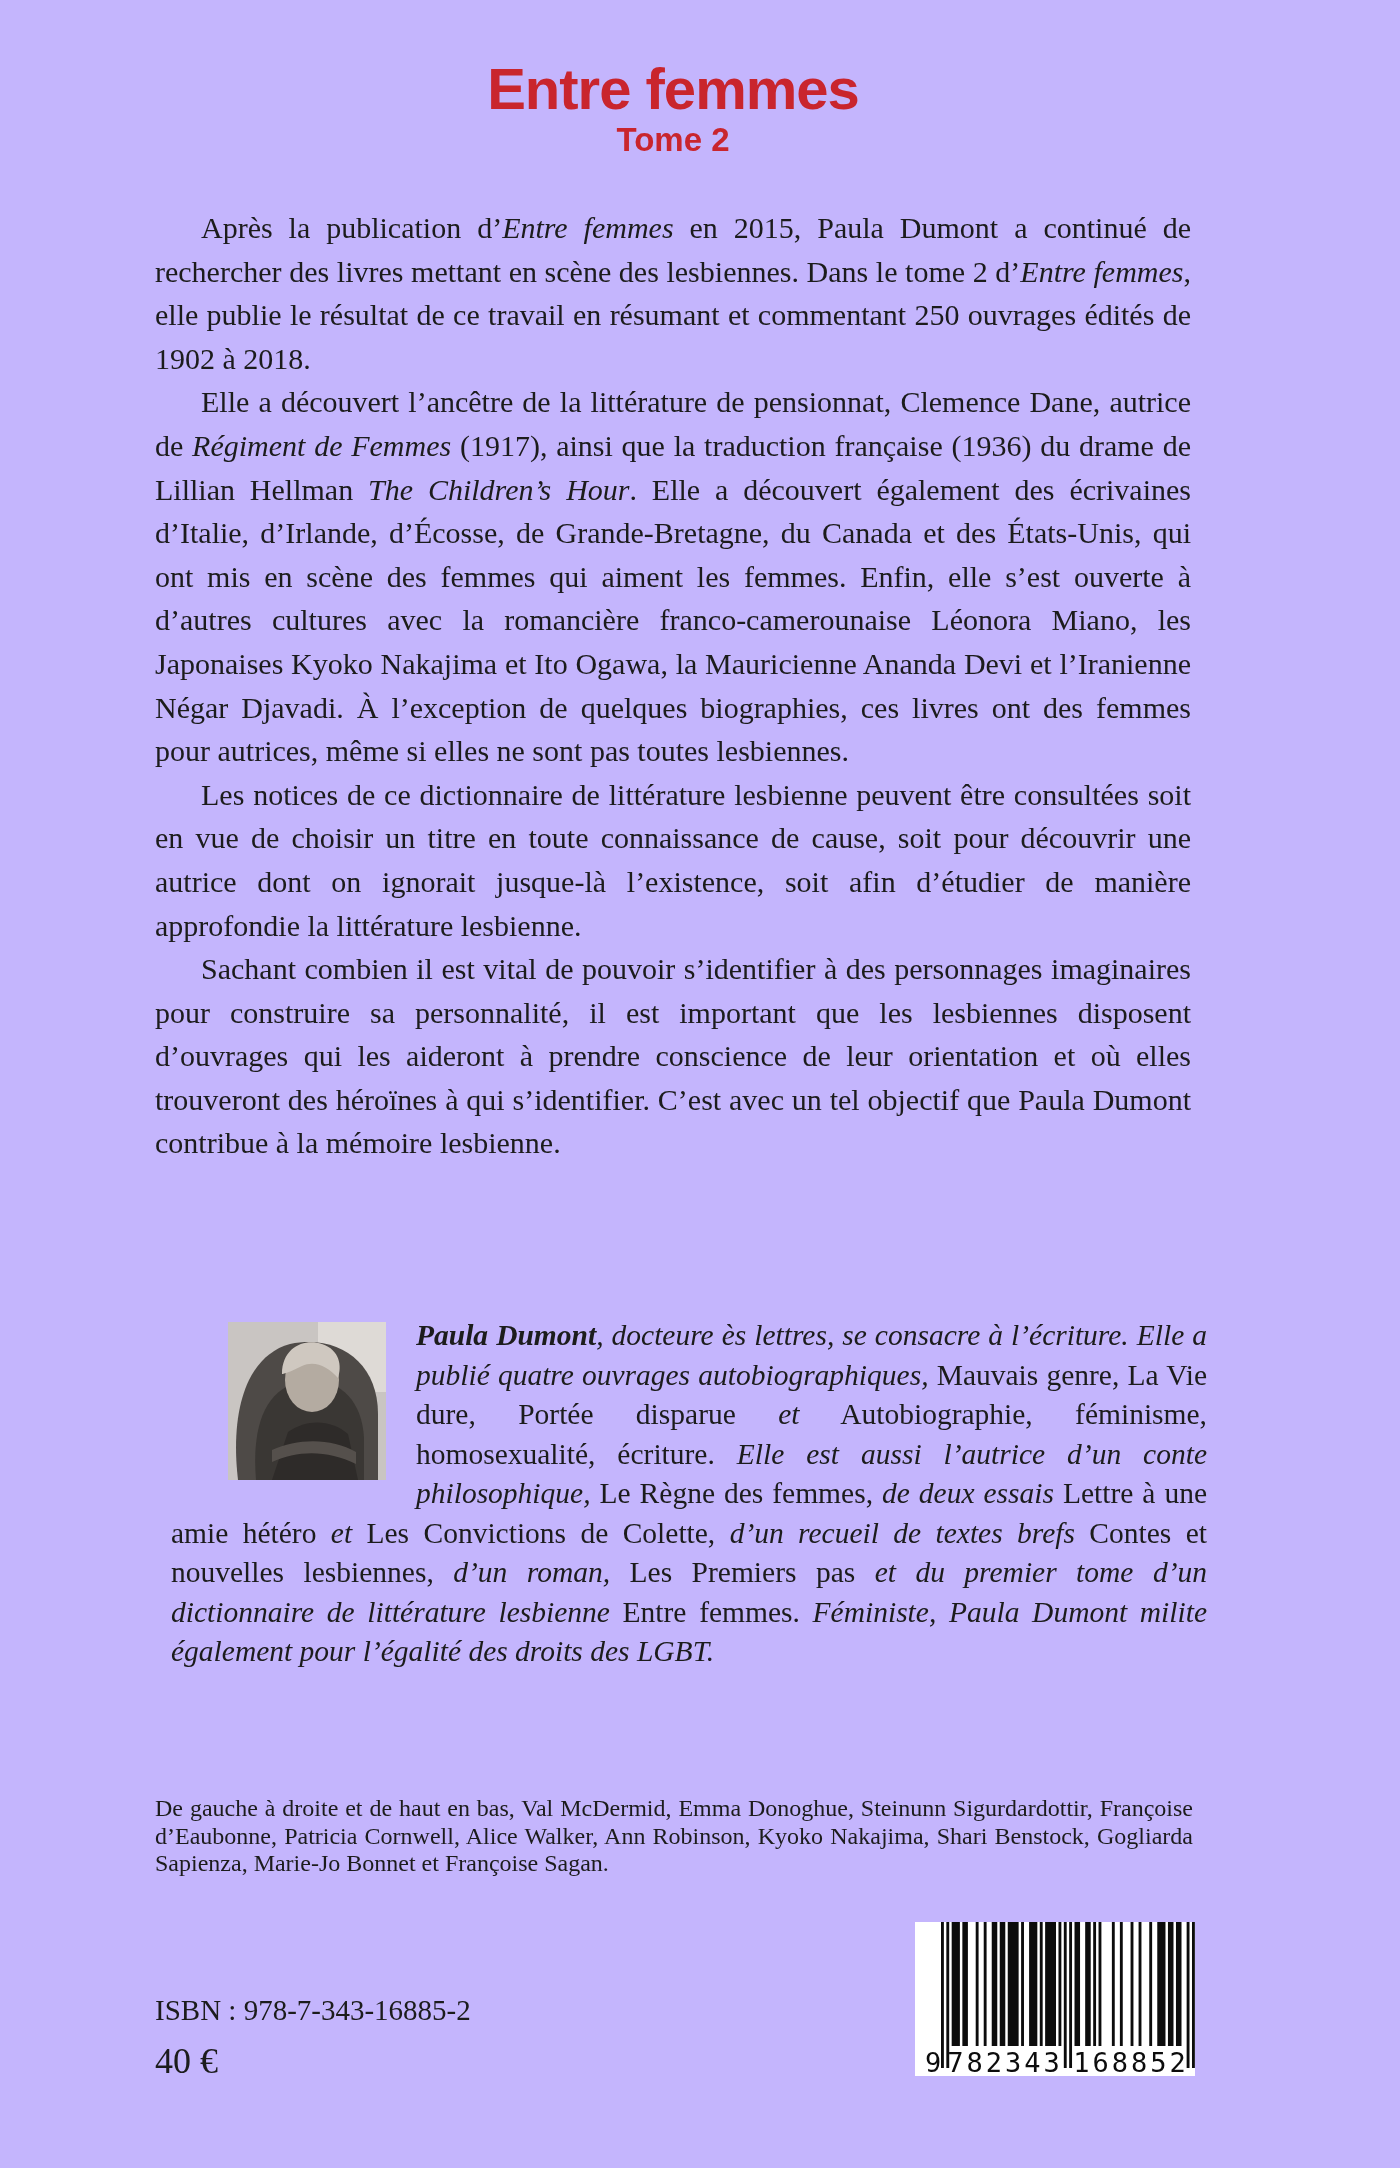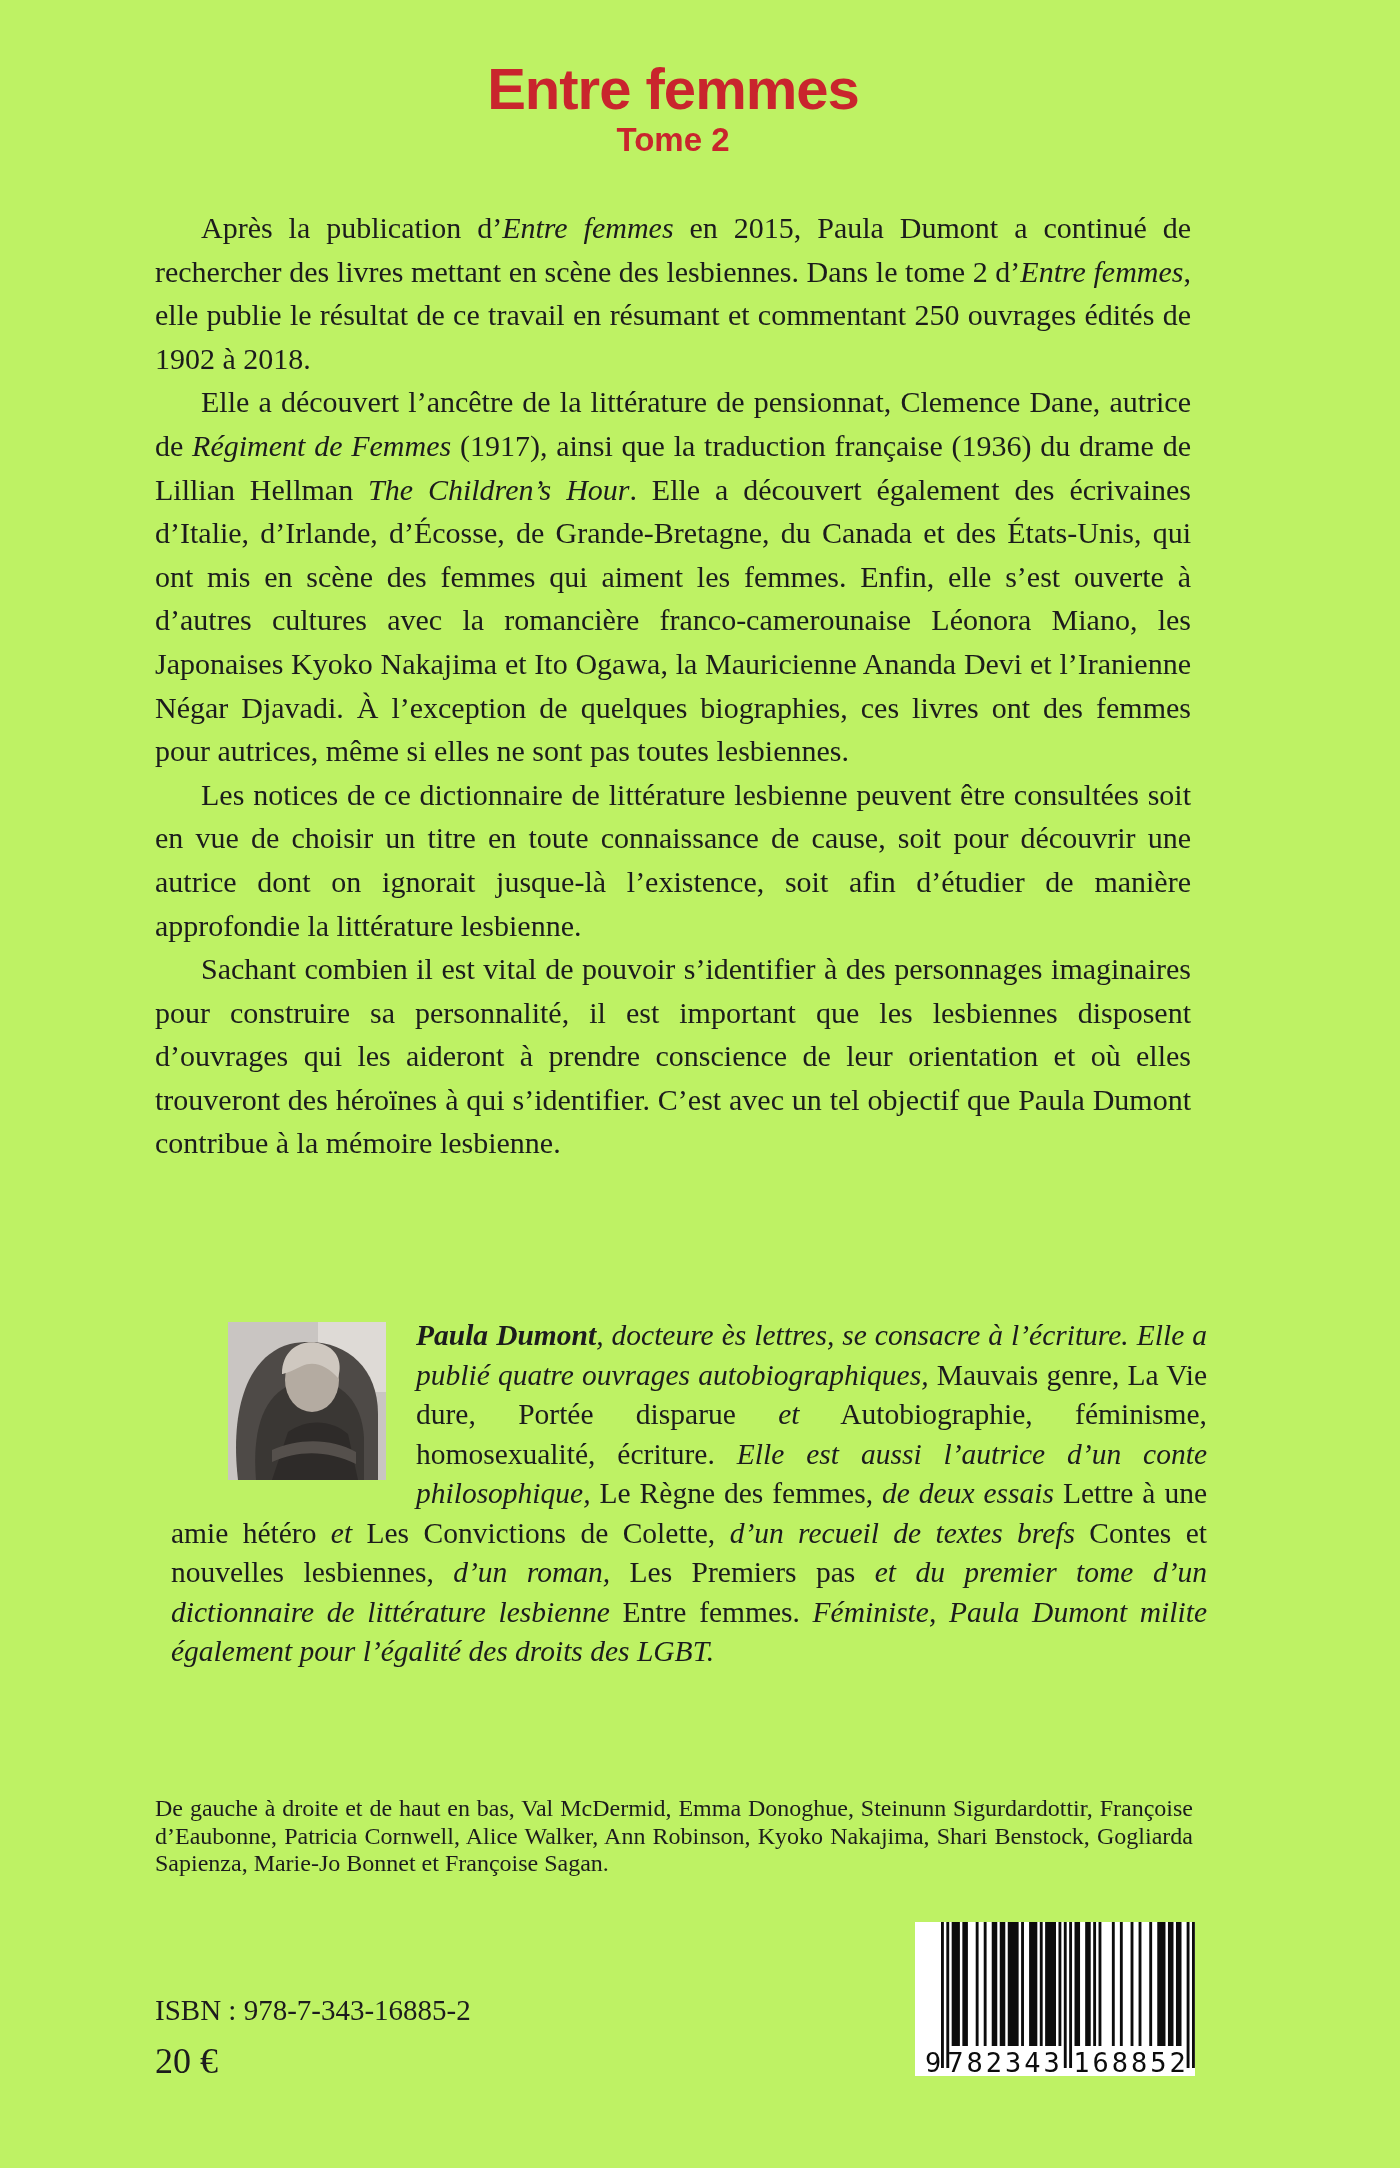--- a/index.html
+++ b/index.html
@@ -3,21 +3,21 @@
 <meta charset="utf-8">
 <style>
   :root{
     --accent:#c9252d;
     --ink:#1c1c1c;
   }
   *{margin:0;padding:0;box-sizing:border-box;}
   html,body{background:#ffffff;}
   body{width:1400px;height:2168px;overflow:hidden;position:relative;
        font-family:"Liberation Serif", serif;color:var(--ink);}
-  .page{position:absolute;inset:0;background:#bef264;}
+  .page{position:absolute;inset:0;background:#c4b5fd;}
 
   
   .header{position:absolute;left:155px;top:58px;width:1036px;text-align:center;}
   .title{font-family:"Liberation Sans", sans-serif;font-weight:700;
          font-size:58px;line-height:62px;color:var(--accent);letter-spacing:-1px;}
   .subtitle{font-family:"Liberation Sans", sans-serif;font-weight:700;
             font-size:33px;line-height:40px;color:var(--accent);margin-top:0;}
 
   
   .synopsis{position:absolute;left:155px;top:206px;width:1036px;
@@ -77,21 +77,21 @@
       </svg>
     </span>
     <span><span class="bd it">Paula Dumont</span><span class="it">, docteure ès lettres, se consacre à l’écriture. Elle a publié quatre ouvrages autobiographiques,</span><span> Mauvais genre, La Vie dure, Portée disparue </span><span class="it">et</span><span> Autobiographie, féminisme, homosexualité, écriture. </span><span class="it">Elle est aussi l’autrice d’un conte philosophique,</span><span> Le Règne des femmes, </span><span class="it">de deux essais</span><span> Lettre à une amie hétéro </span><span class="it">et</span><span> Les Convictions de Colette, </span><span class="it">d’un recueil de textes brefs</span><span> Contes et nouvelles lesbiennes, </span><span class="it">d’un roman,</span><span> Les Premiers pas </span><span class="it">et du premier tome d’un dictionnaire de littérature lesbienne</span><span> Entre femmes. </span><span class="it">Féministe, Paula Dumont milite également pour l’égalité des droits des LGBT.</span></span>
   </div>
 
   <div class="credits">
     <p class="names">De gauche à droite et de haut en bas, Val McDermid, Emma Donoghue, Steinunn Sigurdardottir, Françoise d’Eaubonne, Patricia Cornwell, Alice Walker, Ann Robinson, Kyoko Nakajima, Shari Benstock, Gogliarda Sapienza, Marie-Jo Bonnet et Françoise Sagan.</p>
   </div>
 
   <div class="isbn">ISBN : 978-7-343-16885-2</div>
-  <div class="price">20 €</div>
+  <div class="price">40 €</div>
 
   <div class="barcode">
     <svg viewBox="0 0 280 154">
       <g id="bars" fill="#0c0c0c">
           <rect x="26.00" y="0" width="2.87" height="146"></rect>
           <rect x="31.34" y="0" width="2.87" height="146"></rect>
           <rect x="36.68" y="0" width="8.21" height="124"></rect>
           <rect x="47.36" y="0" width="5.54" height="124"></rect>
           <rect x="60.71" y="0" width="2.87" height="124"></rect>
           <rect x="68.72" y="0" width="2.87" height="124"></rect>

